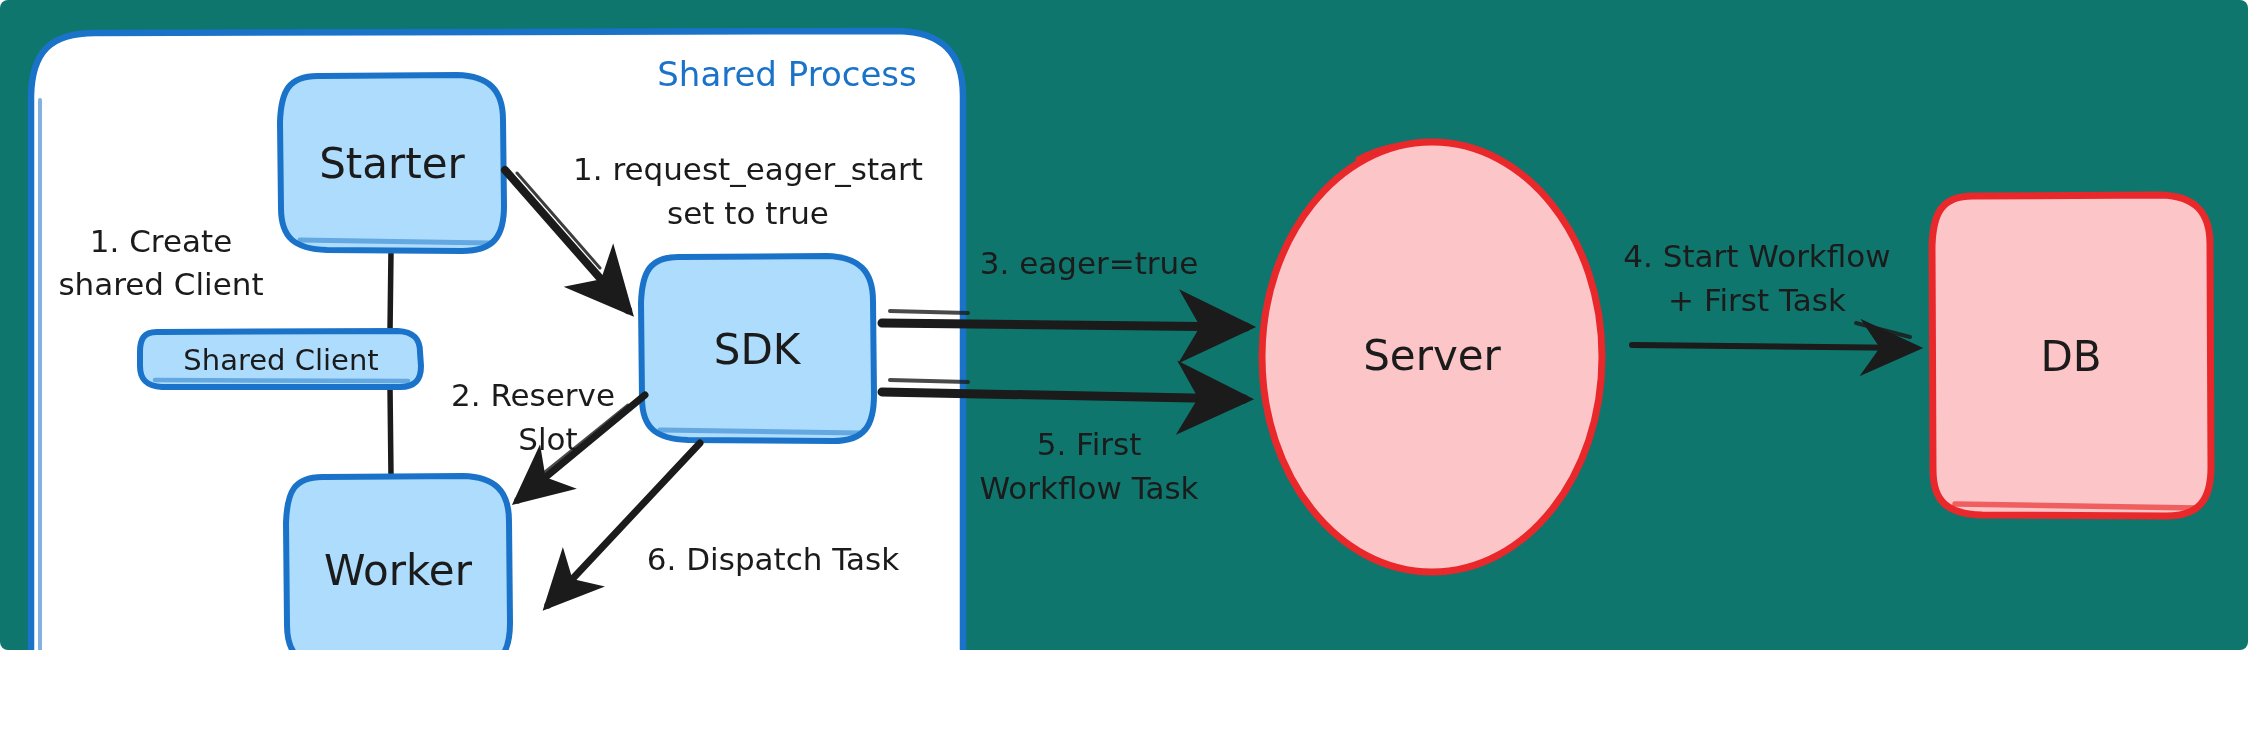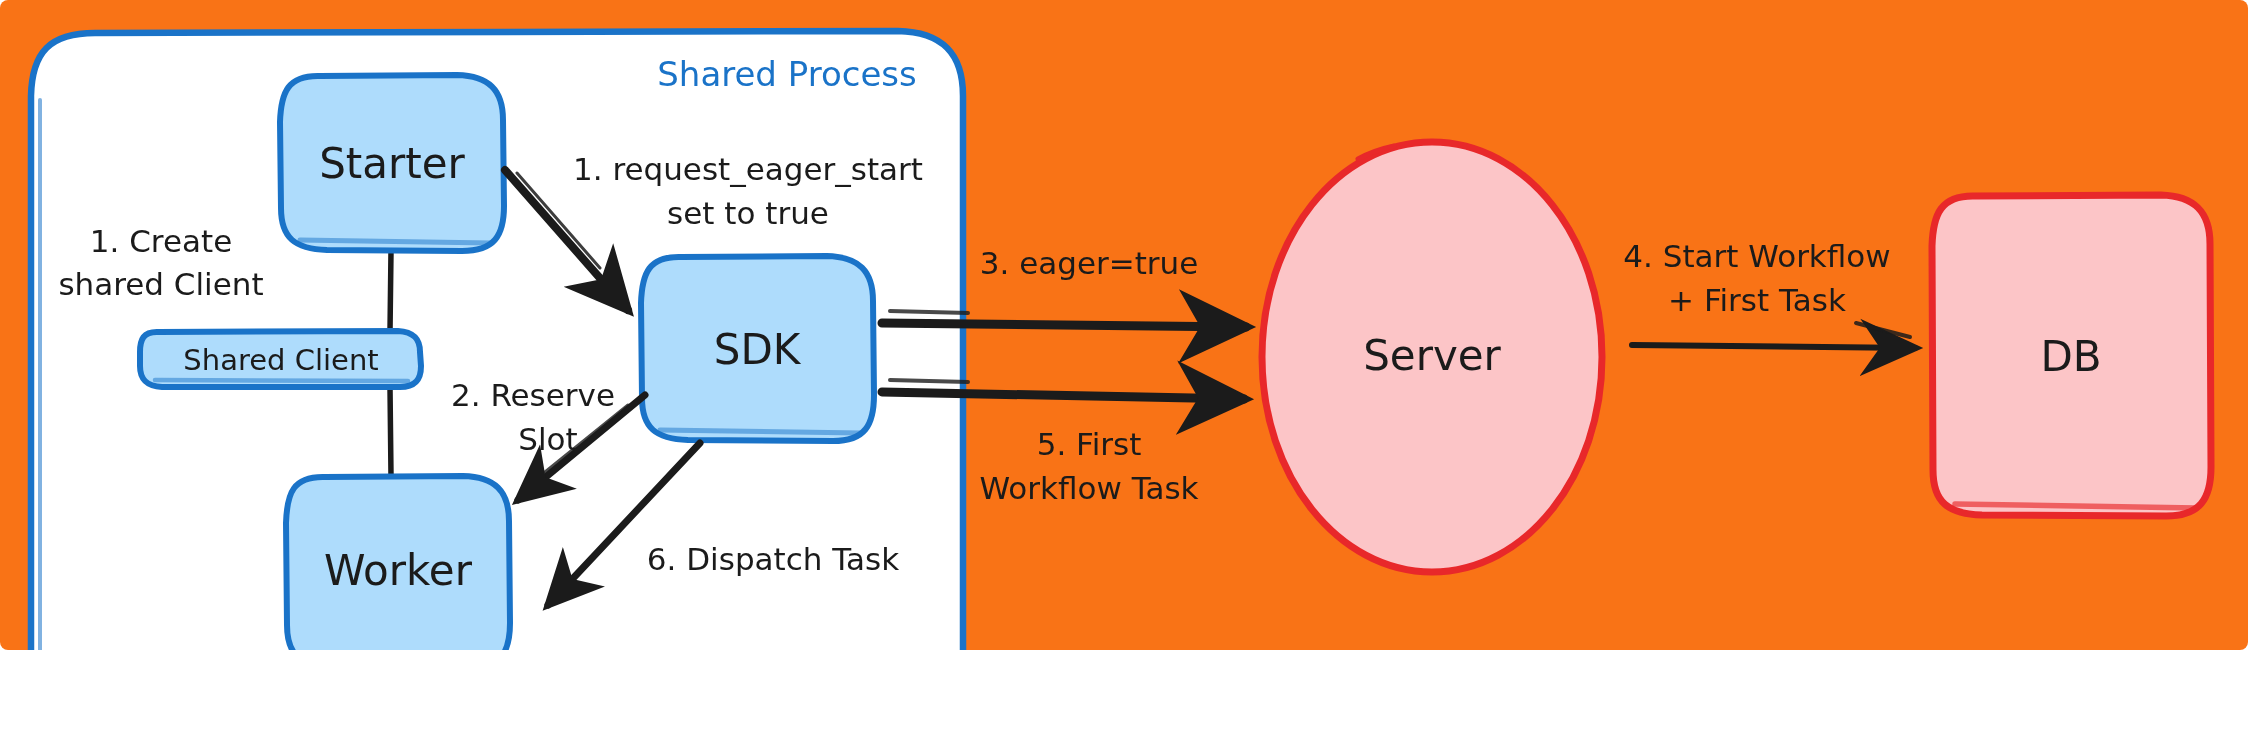--- a/index.html
+++ b/index.html
@@ -7,21 +7,21 @@
     padding: 0;
     background: #ffffff;
   }
   body {
     font-family: "DejaVu Sans", sans-serif;
   }
   #canvas {
     position: relative;
     width: 2248px;
     height: 650px;
-    background: #f97316;
+    background: #0f766e;
     overflow: hidden;
     border-radius: 8px;
   }
   #canvas svg.layer {
     position: absolute;
     left: 0;
     top: 0;
     width: 2248px;
     height: 754px;
   }

